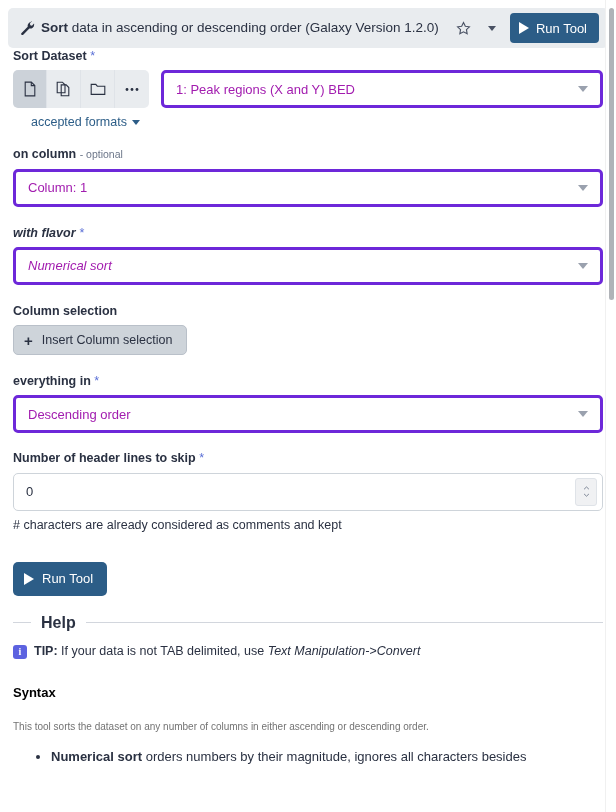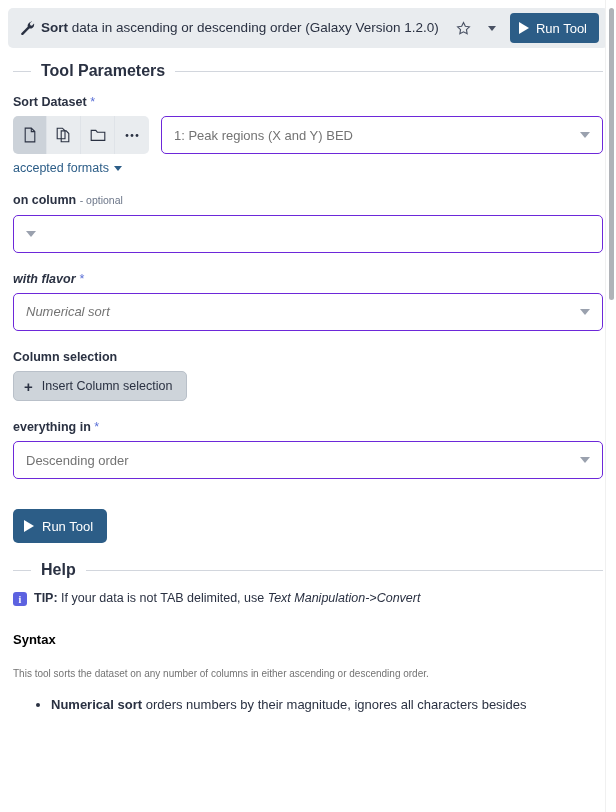--- a/index.html
+++ b/index.html
@@ -71,25 +71,25 @@
   .field { margin-bottom: 14px; }
   .field-label {
     font-size: 12.5px; font-weight: bold; color: #2a3142;
     margin-bottom: 6px; display: block; line-height: 1.3;
   }
   .req-star { color: #5a6fd6; font-weight: normal; }
   .optional-tag { font-size: 10.5px; font-weight: normal; color: #6c7689; }
 
   .select-ctl {
     width: 100%; height: 38px;
-    border: 1px solid #6d28d9; border-radius: 5px;
+    border: 3px solid #6d28d9; border-radius: 5px;
     background: #fff;
     display: flex; align-items: center;
     padding: 0 12px;
-    font-size: 13px; color: #737373;
+    font-size: 13px; color: #a21caf;
     position: relative;
   }
   .select-ctl .val { flex: 1 1 auto; overflow: hidden; white-space: nowrap; }
   .caret-dd { width: 0; height: 0; border-left: 5px solid transparent; border-right: 5px solid transparent; border-top: 6px solid #9aa1ae; flex: 0 0 auto; }
 
   .data-row { display: flex; align-items: stretch; gap: 12px; }
   .icon-group { display: flex; flex: 0 0 auto; border-radius: 5px; overflow: hidden; height: 38px; }
   .icon-btn {
     width: 34px; height: 38px;
     background: #e9ecef;
@@ -99,21 +99,21 @@
   }
   .icon-btn:last-child { border-right: none; }
   .icon-btn.active { background: #ccd2d9; }
   .icon-btn svg { display: block; }
   .data-row .select-ctl { flex: 1 1 auto; }
 
   .accepted-formats {
     margin-top: 7px;
     font-size: 12.5px;
     color: #2c5d87;
-    display: inline-flex; align-items: center; gap: 5px;
+    display: inline-flex; align-items: center; gap: 5px; margin-left: 18px;
   }
   .caret-link { width: 0; height: 0; border-left: 4.5px solid transparent; border-right: 4.5px solid transparent; border-top: 5.5px solid #2c5d87; }
 
   .insert-btn {
     background: #ced4da;
     border: 1px solid #b9c0c9;
     border-radius: 5px;
     height: 30px;
     padding: 0 14px 0 10px;
     display: inline-flex; align-items: center; gap: 9px;
@@ -200,25 +200,20 @@
     </button>
     <button class="run-tool-btn">
       <span class="play-tri"></span>
       <span>Run Tool</span>
     </button>
   </div>
 
   <div class="form-body">
 
     
-    <div class="section-head">
-      <span class="rule-left"></span>
-      <span class="title">Tool Parameters</span>
-      <span class="rule-right"></span>
-    </div>
 
     
     <div class="field">
       <span class="field-label"><span>Sort Dataset</span> <span class="req-star">*</span></span>
       <div class="data-row">
         <div class="icon-group">
           <button class="icon-btn active">
             <svg width="14" height="16" viewBox="0 0 14 16">
               <path fill="none" stroke="#2a3142" stroke-width="1.1" d="M2.2 1.1h6.1l3.5 3.5v10.3H2.2z"></path>
               <path fill="none" stroke="#2a3142" stroke-width="1.1" d="M8.3 1.1v3.5h3.5"></path>
@@ -251,20 +246,21 @@
       <div class="accepted-formats">
         <span>accepted formats</span>
         <span class="caret-link"></span>
       </div>
     </div>
 
     
     <div class="field" style="margin-top:16px;">
       <span class="field-label"><span>on column</span> <span class="optional-tag">- optional</span></span>
       <div class="select-ctl">
+        <span class="val">Column: 1</span>
         <span class="caret-dd"></span>
       </div>
     </div>
 
     
     <div class="field" style="margin-top:18px;font-style:italic;">
       <span class="field-label"><span>with flavor</span> <span class="req-star">*</span></span>
       <div class="select-ctl">
         <span class="val">Numerical sort</span>
         <span class="caret-dd"></span>
@@ -283,20 +279,35 @@
     
     <div class="field" style="margin-top:18px;">
       <span class="field-label"><span>everything in</span> <span class="req-star">*</span></span>
       <div class="select-ctl">
         <span class="val">Descending order</span>
         <span class="caret-dd"></span>
       </div>
     </div>
 
     
+    <div class="field" style="margin-top:17px;">
+      <span class="field-label"><span>Number of header lines to skip</span> <span class="req-star">*</span></span>
+      <div class="num-ctl">
+        <span class="nval">0</span>
+        <span class="stepper">
+          <svg class="chev" viewBox="0 0 8 5">
+              <path fill="none" stroke="#6c7689" stroke-width="1.1" d="M1 4L4 1.2 7 4"></path>
+            </svg>
+          <svg class="chev" viewBox="0 0 8 5">
+              <path fill="none" stroke="#6c7689" stroke-width="1.1" d="M1 1.2L4 4 7 1.2"></path>
+            </svg>
+        </span>
+      </div>
+      <div class="help-note"># characters are already considered as comments and kept</div>
+    </div>
 
     
     <button class="run-tool-big">
       <span class="play-tri"></span>
       <span>Run Tool</span>
     </button>
 
     
     <div class="section-head" style="margin-top:18px;margin-bottom:12px;">
       <span class="rule-left"></span>

